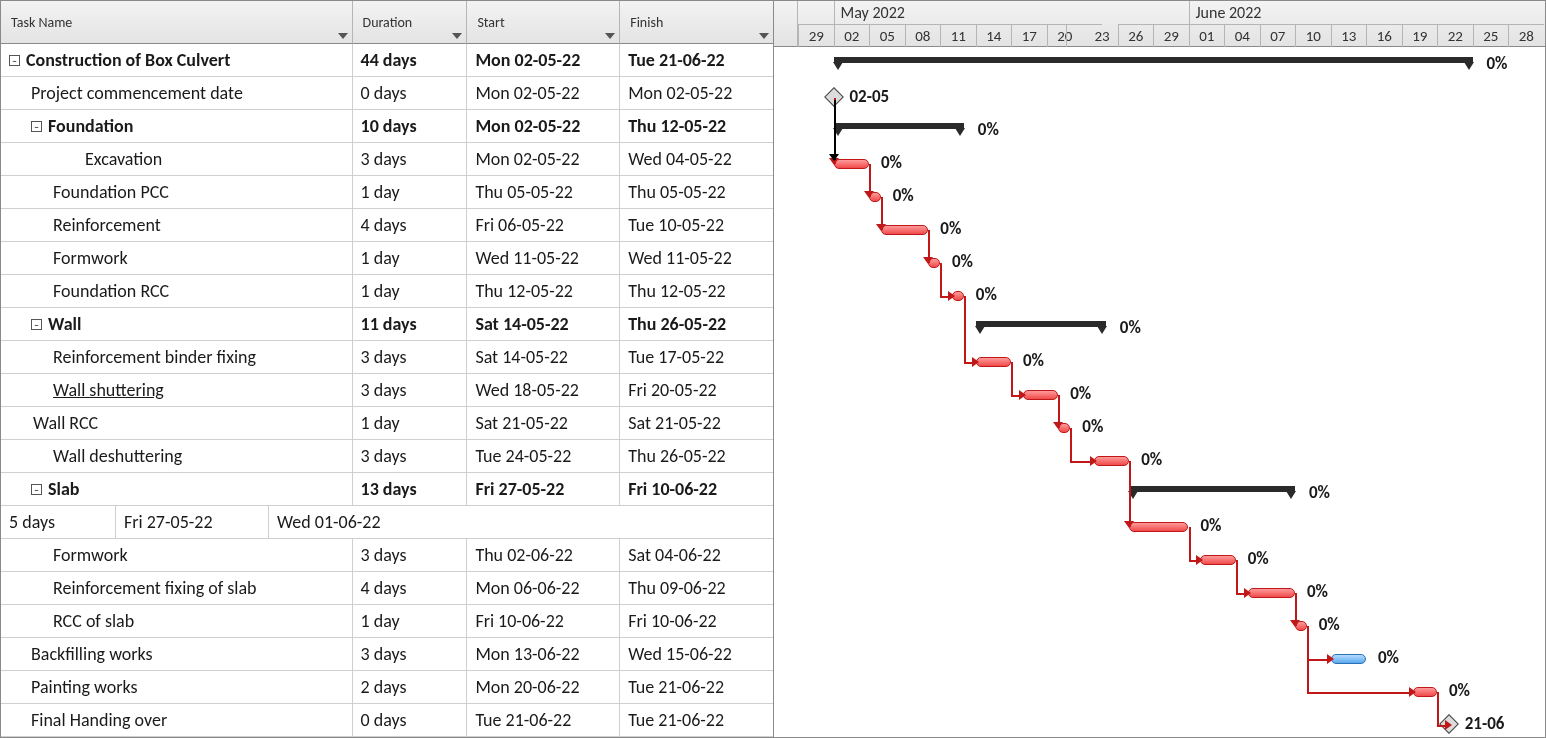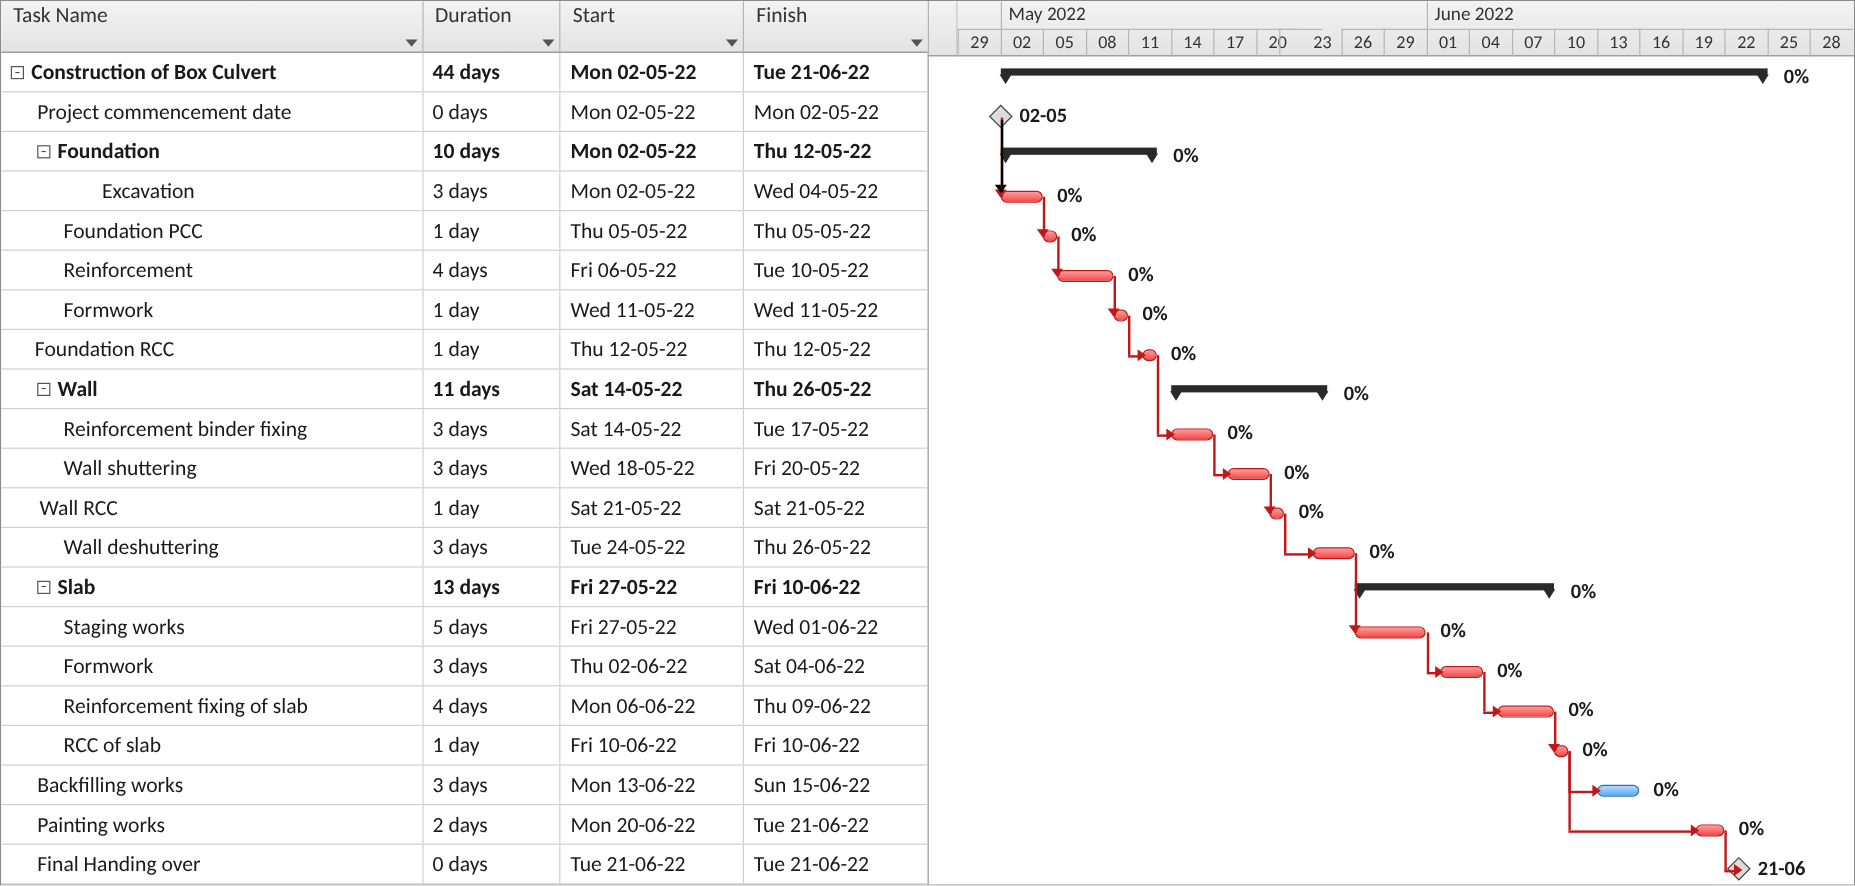--- a/index.html
+++ b/index.html
@@ -25,23 +25,23 @@
     background: #fff;
   }
   .thead-row {
     display: flex;
     height: 46px;
     background: linear-gradient(#f3f3f3,#e3e3e3);
   }
   .th {
     border-right: 1px solid #b5b5b5;
     border-bottom: 1px solid #8a8a8a;
-    display: flex; align-items: flex-start;
+    display: flex; align-items: center;
     padding: 0 6px 0 10px;
-    font-size: 18px;
+    font-size: 14px;
     color: #333;
     position: relative;
   }
   .th:last-child { border-right:none; }
   .th .dd {
     position: absolute; right: 4px; bottom: 4px;
     width: 0; height: 0;
     border-left: 5px solid transparent;
     border-right: 5px solid transparent;
     border-top: 6px solid #555;
@@ -281,21 +281,21 @@
             <div style="display: flex; align-items: center; padding-left: 52px;">
               <span class="name-text">Formwork</span>
             </div>
           </div>
           <div class="td col-dur">1 day</div>
           <div class="td col-start">Wed 11-05-22</div>
           <div class="td col-fin">Wed 11-05-22</div>
         </div>
         <div class="trow">
           <div class="td col-name name-cell">
-            <div style="display: flex; align-items: flex-start; padding-left: 28px;">
+            <div style="display: flex; align-items: flex-start; padding-left: 52px;">
               <span class="name-text">Foundation RCC</span>
             </div>
           </div>
           <div class="td col-dur">1 day</div>
           <div class="td col-start">Thu 12-05-22</div>
           <div class="td col-fin">Thu 12-05-22</div>
         </div>
         <div class="trow bold">
           <div class="td col-name name-cell">
             <div style="display: flex; align-items: center; padding-left: 30px;">
@@ -312,21 +312,21 @@
             <div style="display: flex; align-items: center; padding-left: 52px;">
               <span class="name-text">Reinforcement binder fixing</span>
             </div>
           </div>
           <div class="td col-dur">3 days</div>
           <div class="td col-start">Sat 14-05-22</div>
           <div class="td col-fin">Tue 17-05-22</div>
         </div>
         <div class="trow">
           <div class="td col-name name-cell">
-            <div style="display: flex; align-items: center; padding-left: 52px;">
+            <div style="display: flex; align-items: center; padding-left: 52px; text-decoration: underline;">
               <span class="name-text">Wall shuttering</span>
             </div>
           </div>
           <div class="td col-dur">3 days</div>
           <div class="td col-start">Wed 18-05-22</div>
           <div class="td col-fin">Fri 20-05-22</div>
         </div>
         <div class="trow">
           <div class="td col-name name-cell">
             <div style="display: flex; align-items: center; padding-left: 32px;">
@@ -352,25 +352,20 @@
             <div style="display: flex; align-items: center; padding-left: 30px;">
               <span class="outline-btn">−</span>
               <span class="name-text">Slab</span>
             </div>
           </div>
           <div class="td col-dur">13 days</div>
           <div class="td col-start">Fri 27-05-22</div>
           <div class="td col-fin">Fri 10-06-22</div>
         </div>
         <div class="trow">
-          <div class="td col-name name-cell">
-            <div style="display: flex; align-items: center; padding-left: 52px;">
-              <span class="name-text">Staging works</span>
-            </div>
-          </div>
           <div class="td col-dur">5 days</div>
           <div class="td col-start">Fri 27-05-22</div>
           <div class="td col-fin">Wed 01-06-22</div>
         </div>
         <div class="trow">
           <div class="td col-name name-cell">
             <div style="display: flex; align-items: center; padding-left: 52px;">
               <span class="name-text">Formwork</span>
             </div>
           </div>
@@ -399,21 +394,21 @@
           <div class="td col-fin">Fri 10-06-22</div>
         </div>
         <div class="trow">
           <div class="td col-name name-cell">
             <div style="display: flex; align-items: center; padding-left: 30px;">
               <span class="name-text">Backfilling works</span>
             </div>
           </div>
           <div class="td col-dur">3 days</div>
           <div class="td col-start">Mon 13-06-22</div>
-          <div class="td col-fin">Sun 15-06-22</div>
+          <div class="td col-fin">Wed 15-06-22</div>
         </div>
         <div class="trow">
           <div class="td col-name name-cell">
             <div style="display: flex; align-items: center; padding-left: 30px;">
               <span class="name-text">Painting works</span>
             </div>
           </div>
           <div class="td col-dur">2 days</div>
           <div class="td col-start">Mon 20-06-22</div>
           <div class="td col-fin">Tue 21-06-22</div>

